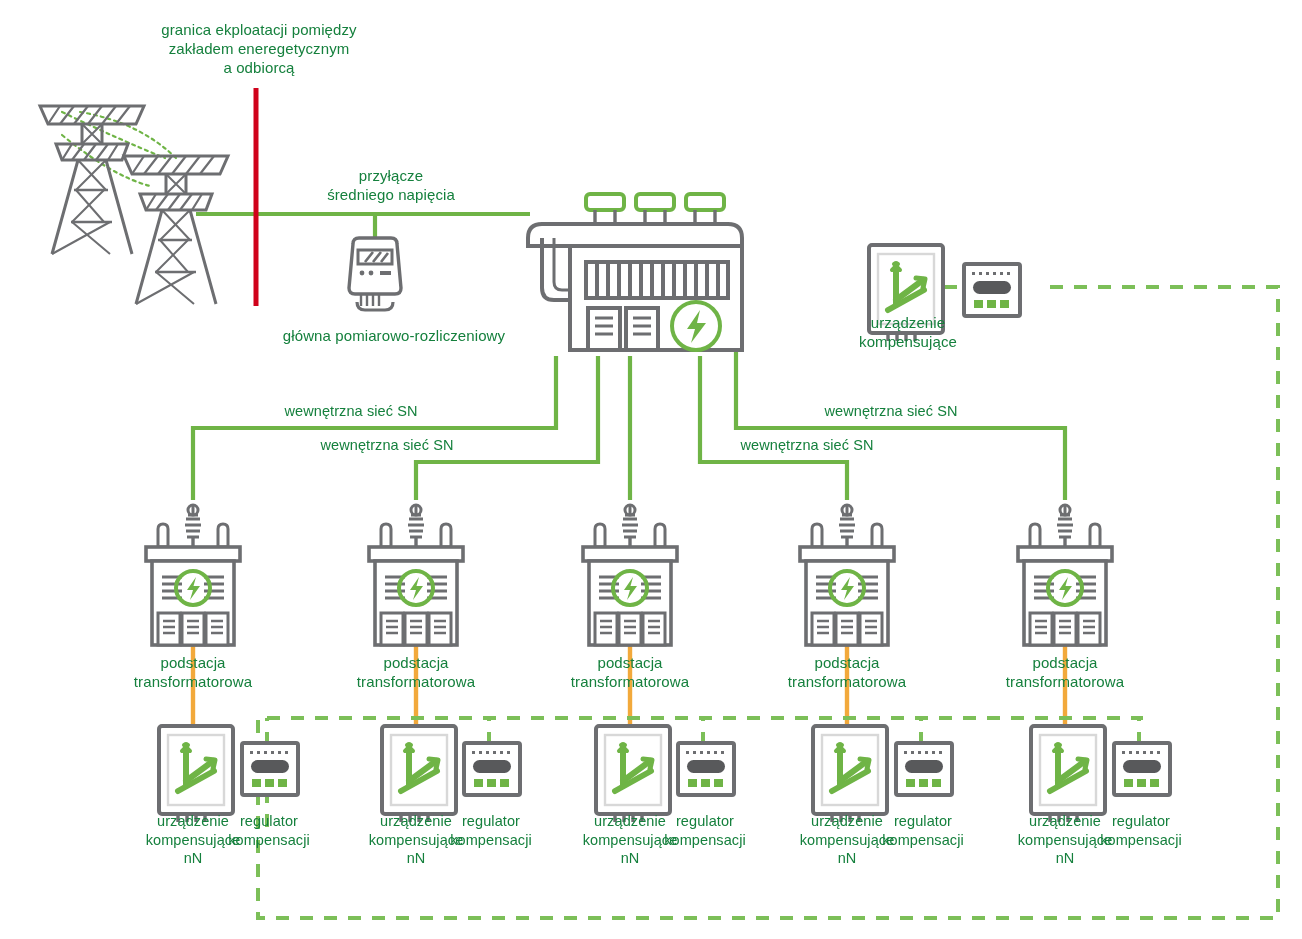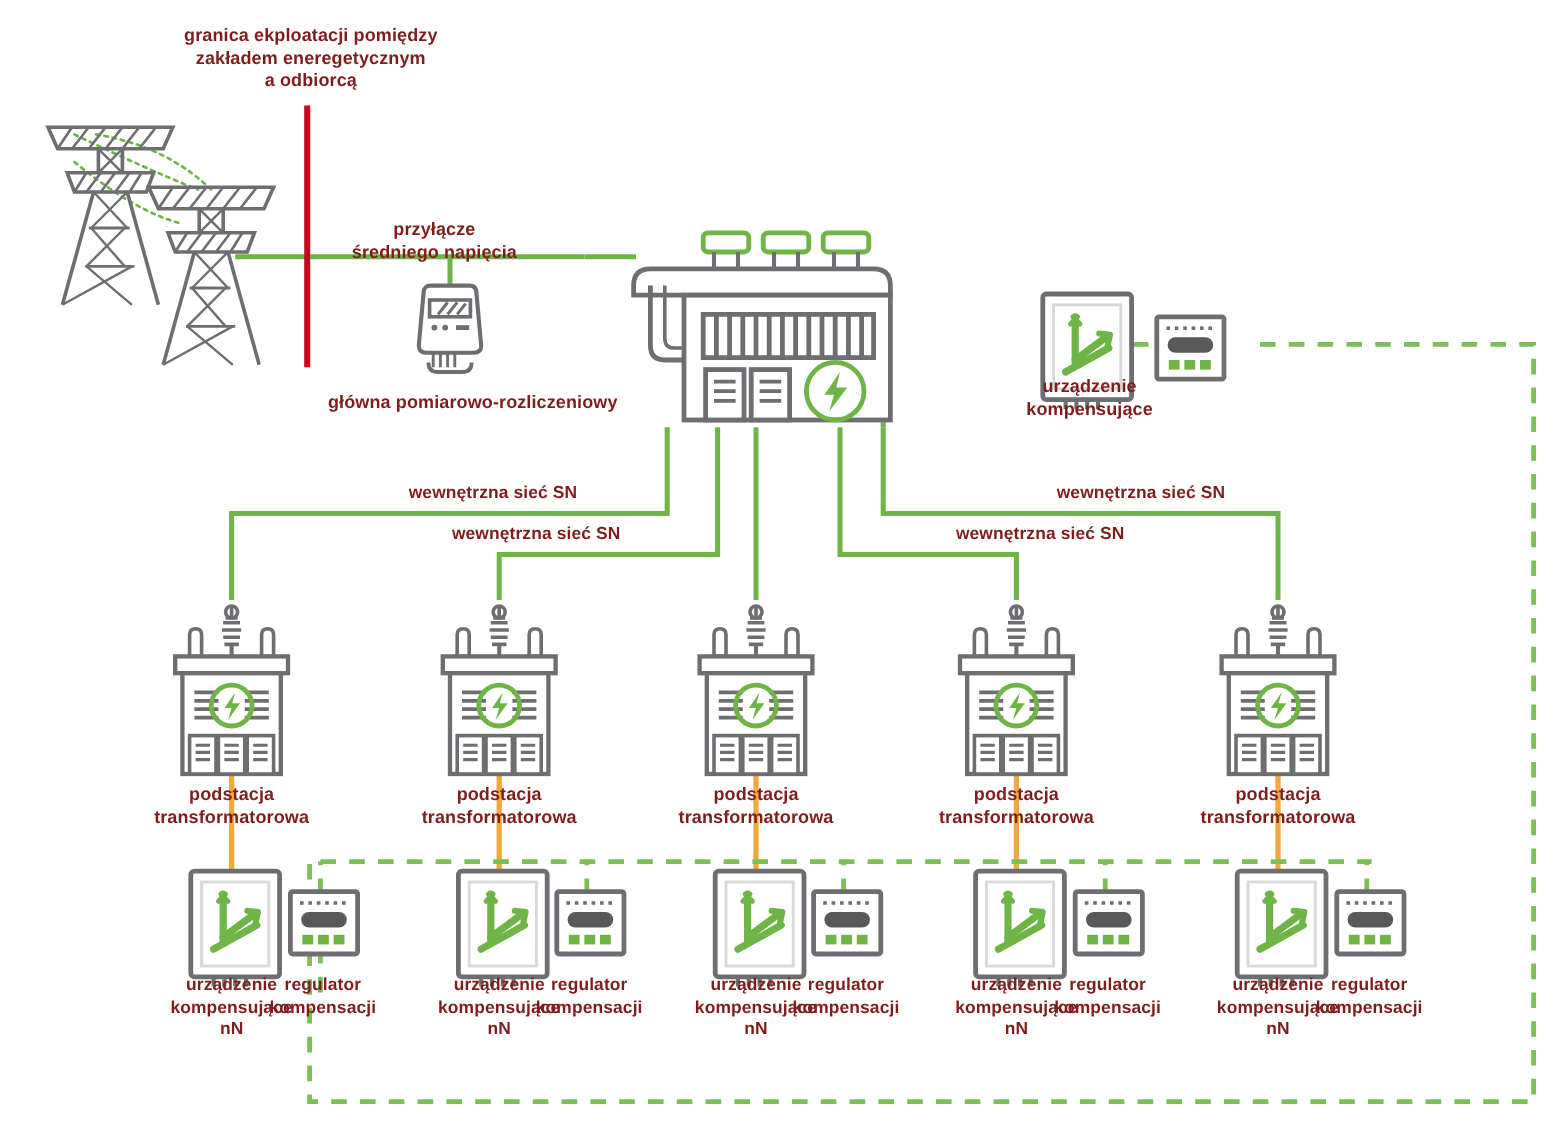--- a/index.html
+++ b/index.html
@@ -1,22 +1,22 @@
 <!DOCTYPE html>
 <html><head>
 <meta charset="utf-8">
 <title>Schemat kompensacji mocy biernej</title>
 <style>
   html,body{margin:0;padding:0;background:#ffffff;}
   body{font-family:"Liberation Sans","DejaVu Sans",sans-serif;}
   #stage{position:relative;width:1302px;height:939px;background:#fff;overflow:hidden;}
   #stage svg{position:absolute;left:0;top:0;}
-  .lbl{position:absolute;font-weight:bold;color:#7f1d1d;text-align:center;line-height:1.28;
+  .lbl{position:absolute;font-weight:normal;color:#15803d;text-align:center;line-height:1.28;
        font-size:15px;letter-spacing:.1px;white-space:pre-line;}
-  .lbl.sn{font-size:14.5px;text-align:right;}
+  .lbl.sn{font-size:14.5px;}
   .lbl.small{font-size:14.5px;}
 </style>
 </head>
 <body>
 
 <div id="stage">
 
 <svg width="1302" height="939" viewBox="0 0 1302 939">
   <defs>
 
@@ -272,21 +272,21 @@
   <g>
         <use href="#regdev" x="1111" y="740"></use>
       </g>
 
 </svg>
 
 <div class="lbl" style="left:146px;top:20px;width:226px;">granica ekploatacji pomiędzy
 zakładem eneregetycznym
 a odbiorcą</div>
 
-<div class="lbl" style="left:250px;top:166px;width:224px;margin-top:16px;">przyłącze
+<div class="lbl" style="left:279px;top:166px;width:224px;">przyłącze
 średniego napięcia</div>
 
 <div class="lbl" style="left:248px;top:326px;width:292px;">główna pomiarowo-rozliczeniowy</div>
 
 
 <div class="lbl" style="left:820px;top:313px;width:176px;">urządzenie
 kompensujące</div>
 
 <div class="lbl sn" style="left:221px;top:402px;width:260px;">wewnętrzna sieć SN</div>
 <div class="lbl sn" style="left:257px;top:436px;width:260px;">wewnętrzna sieć SN</div>

